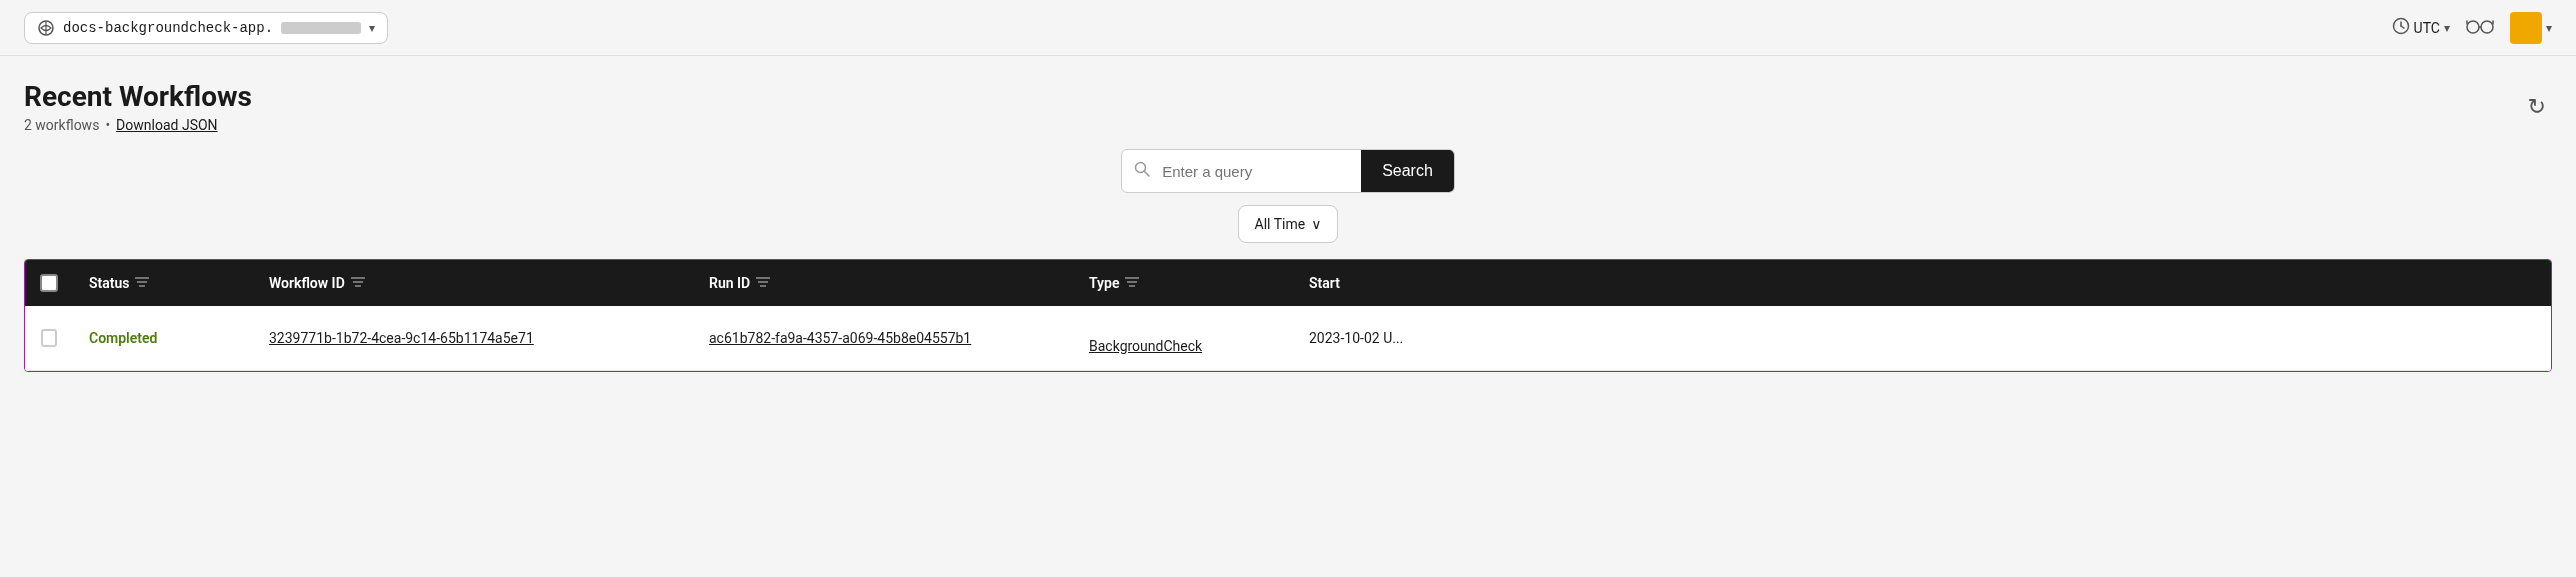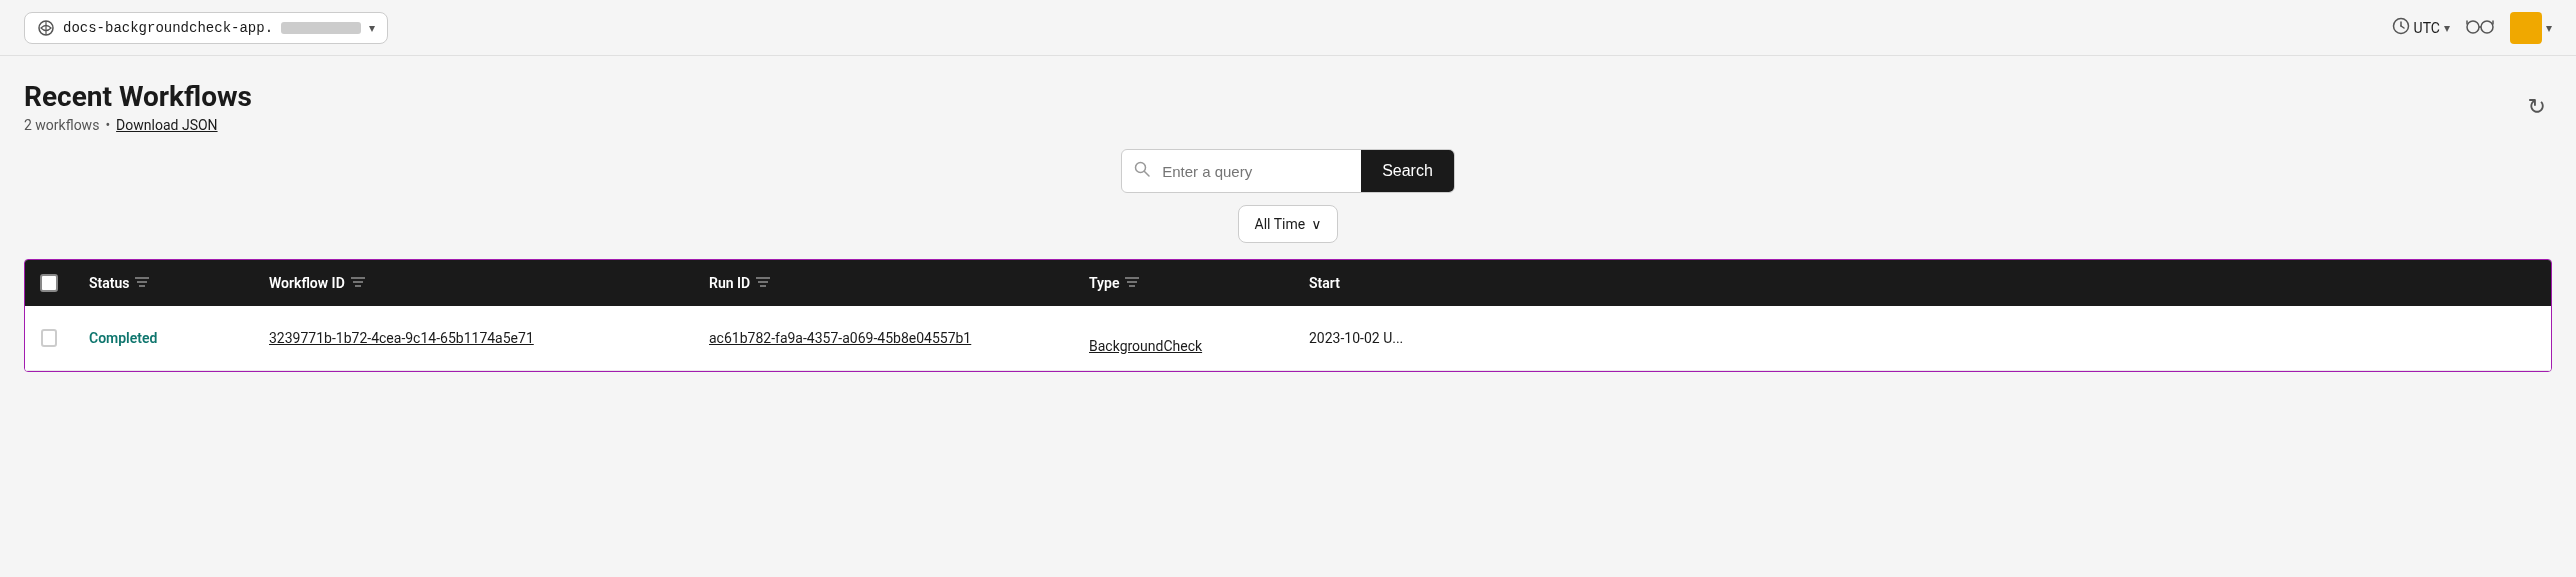--- a/index.html
+++ b/index.html
@@ -238,21 +238,21 @@
       align-items: center;
     }
     .td-checkbox {
       display: flex;
       align-items: center;
       justify-content: center;
       padding: 16px;
     }
 
     .status-completed {
-      color: #0f766e;
+      color: #4d7c0f;
       font-weight: 600;
       font-size: 14px;
     }
     .workflow-id-link {
       color: #1a1a1a;
       text-decoration: underline;
       cursor: pointer;
       font-size: 14px;
     }
     .run-id-link {

